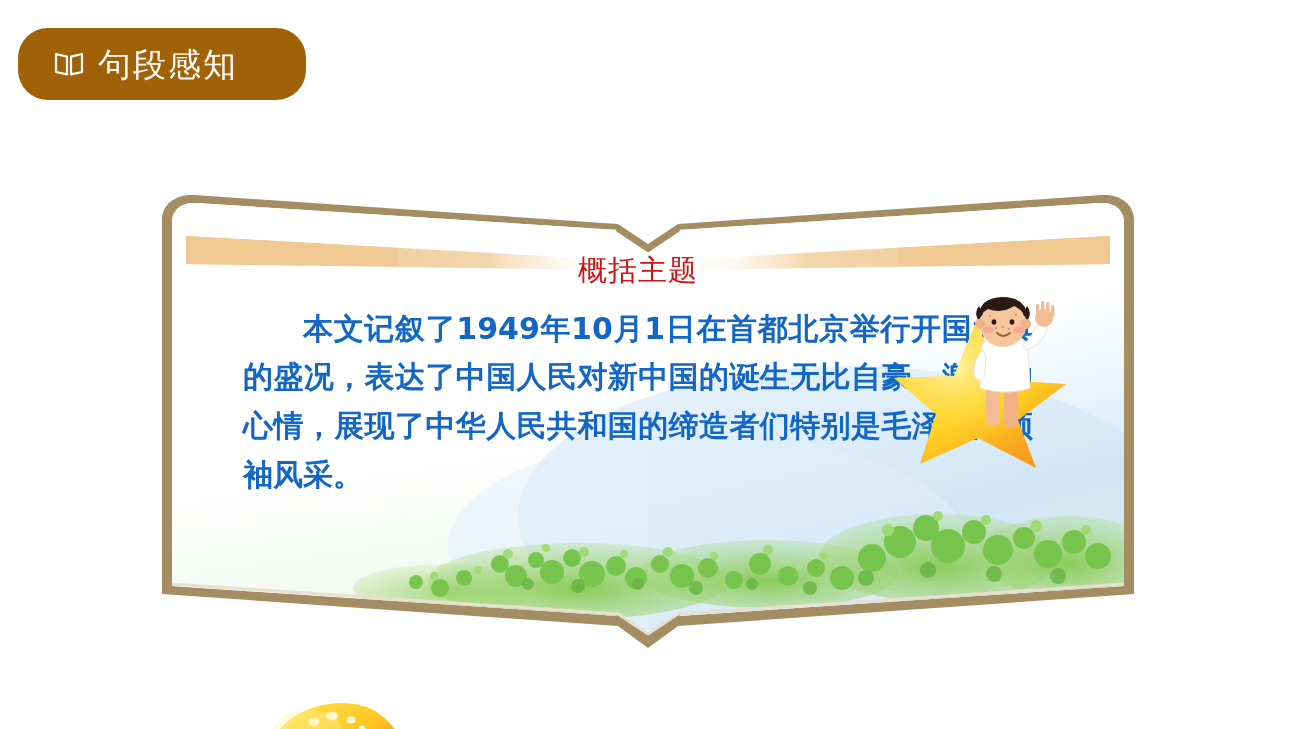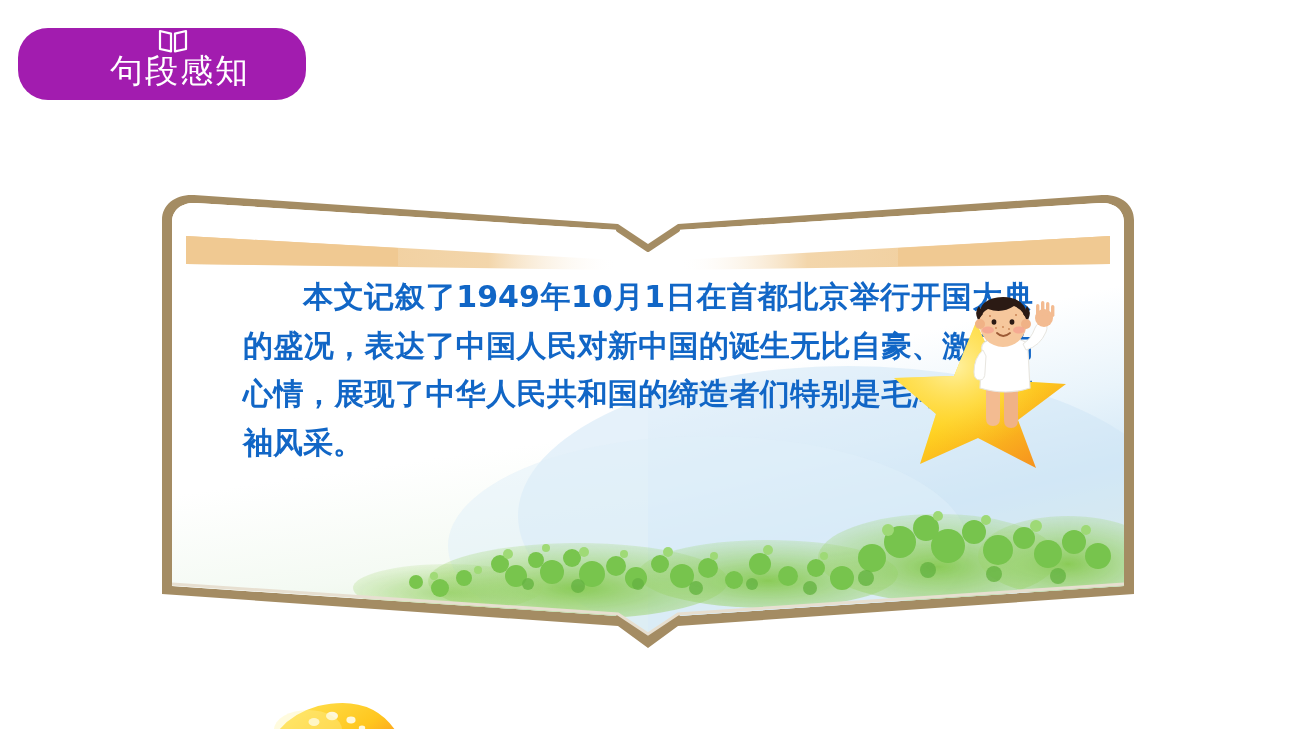--- a/index.html
+++ b/index.html
@@ -15,27 +15,26 @@
     font-family: "Liberation Sans", "DejaVu Sans", sans-serif;
   }
 
   
   #title-badge {
     position: absolute;
     left: 18px;
     top: 28px;
     width: 288px;
     height: 72px;
-    background: #a21caf;
+    background: #a16207;
     border-radius: 30px;
     display: flex;
     align-items: center;
     padding-left: 36px;
     box-sizing: border-box;
-    flex-direction: column;
   }
   #badge-book-icon {
     width: 30px;
     height: 26px;
     flex: 0 0 auto;
     margin-right: 14px;
     display: block;
   }
   #badge-text {
     color: #ffffff;
@@ -382,14 +381,15 @@
       <ellipse cx="138" cy="142" rx="3.4" ry="2.4"></ellipse>
       <ellipse cx="156" cy="140" rx="3" ry="2.2"></ellipse>
       <ellipse cx="174" cy="136" rx="2.8" ry="2"></ellipse>
       <ellipse cx="188" cy="130" rx="2.6" ry="1.9"></ellipse>
     </g>
     <ellipse cx="156" cy="124" rx="22" ry="12" fill="#fff3a0" opacity="0.3"></ellipse>
   </svg>
 </div>
 
 <div id="page-text-block">
+  <div id="summary-heading">概括主题</div>
   <div id="summary-body">本文记叙了1949年10月1日在首都北京举行开国大典的盛况，表达了中国人民对新中国的诞生无比自豪、激动的心情，展现了中华人民共和国的缔造者们特别是毛泽东的领袖风采。</div>
 </div>
 
 </body></html>

